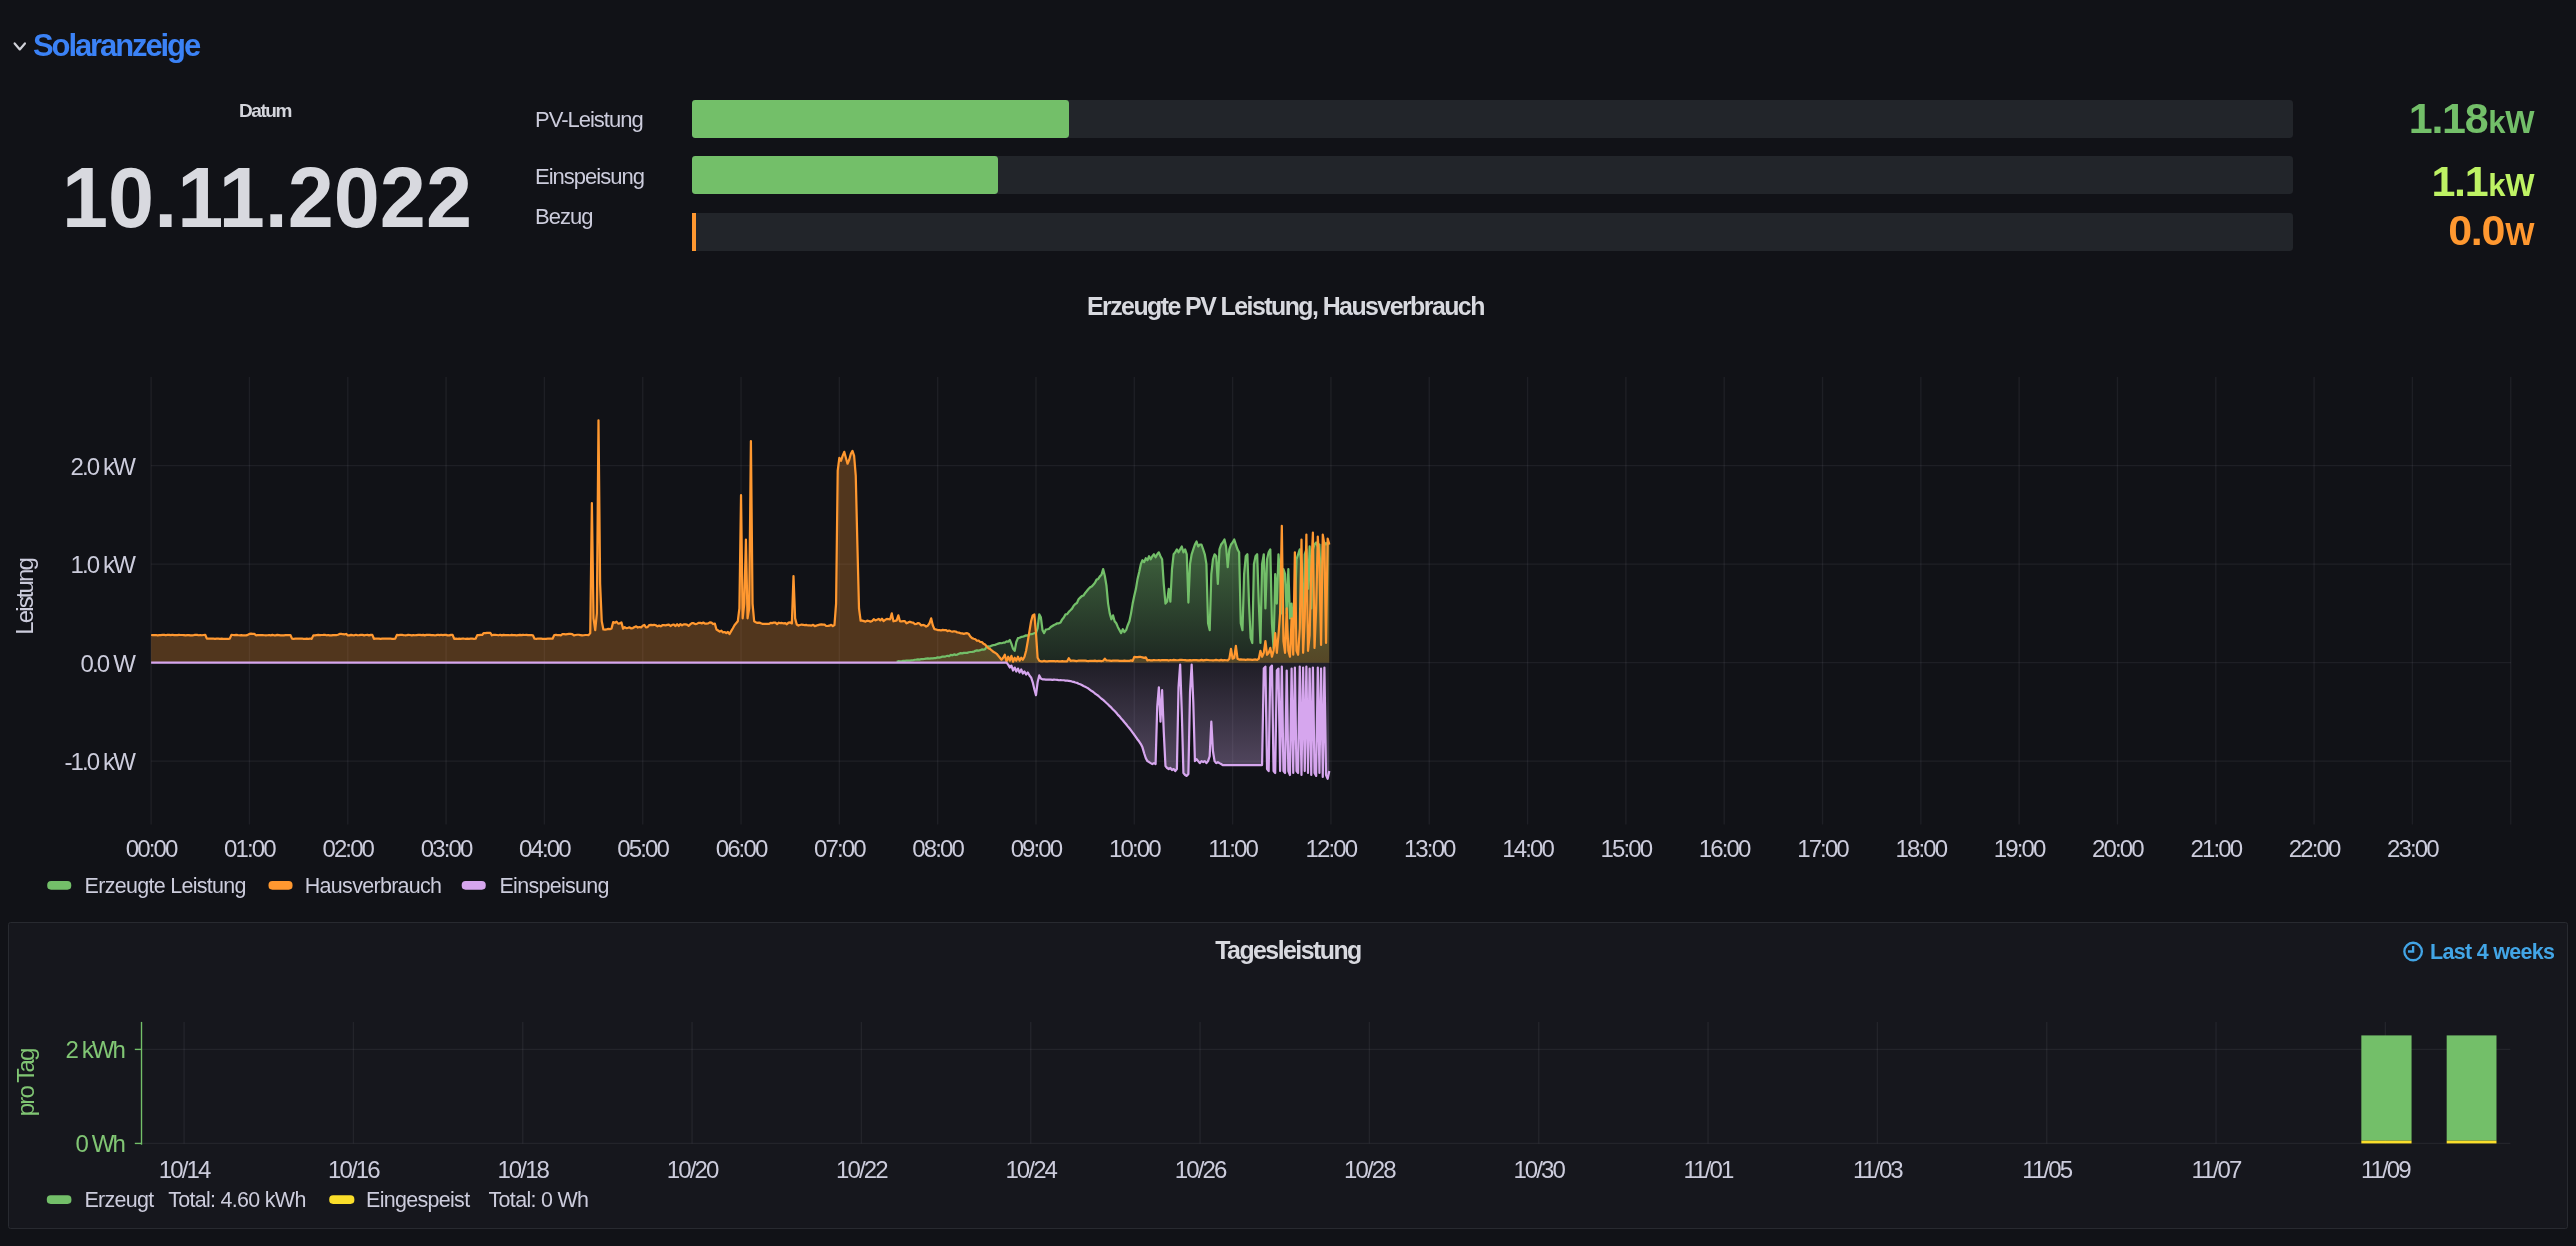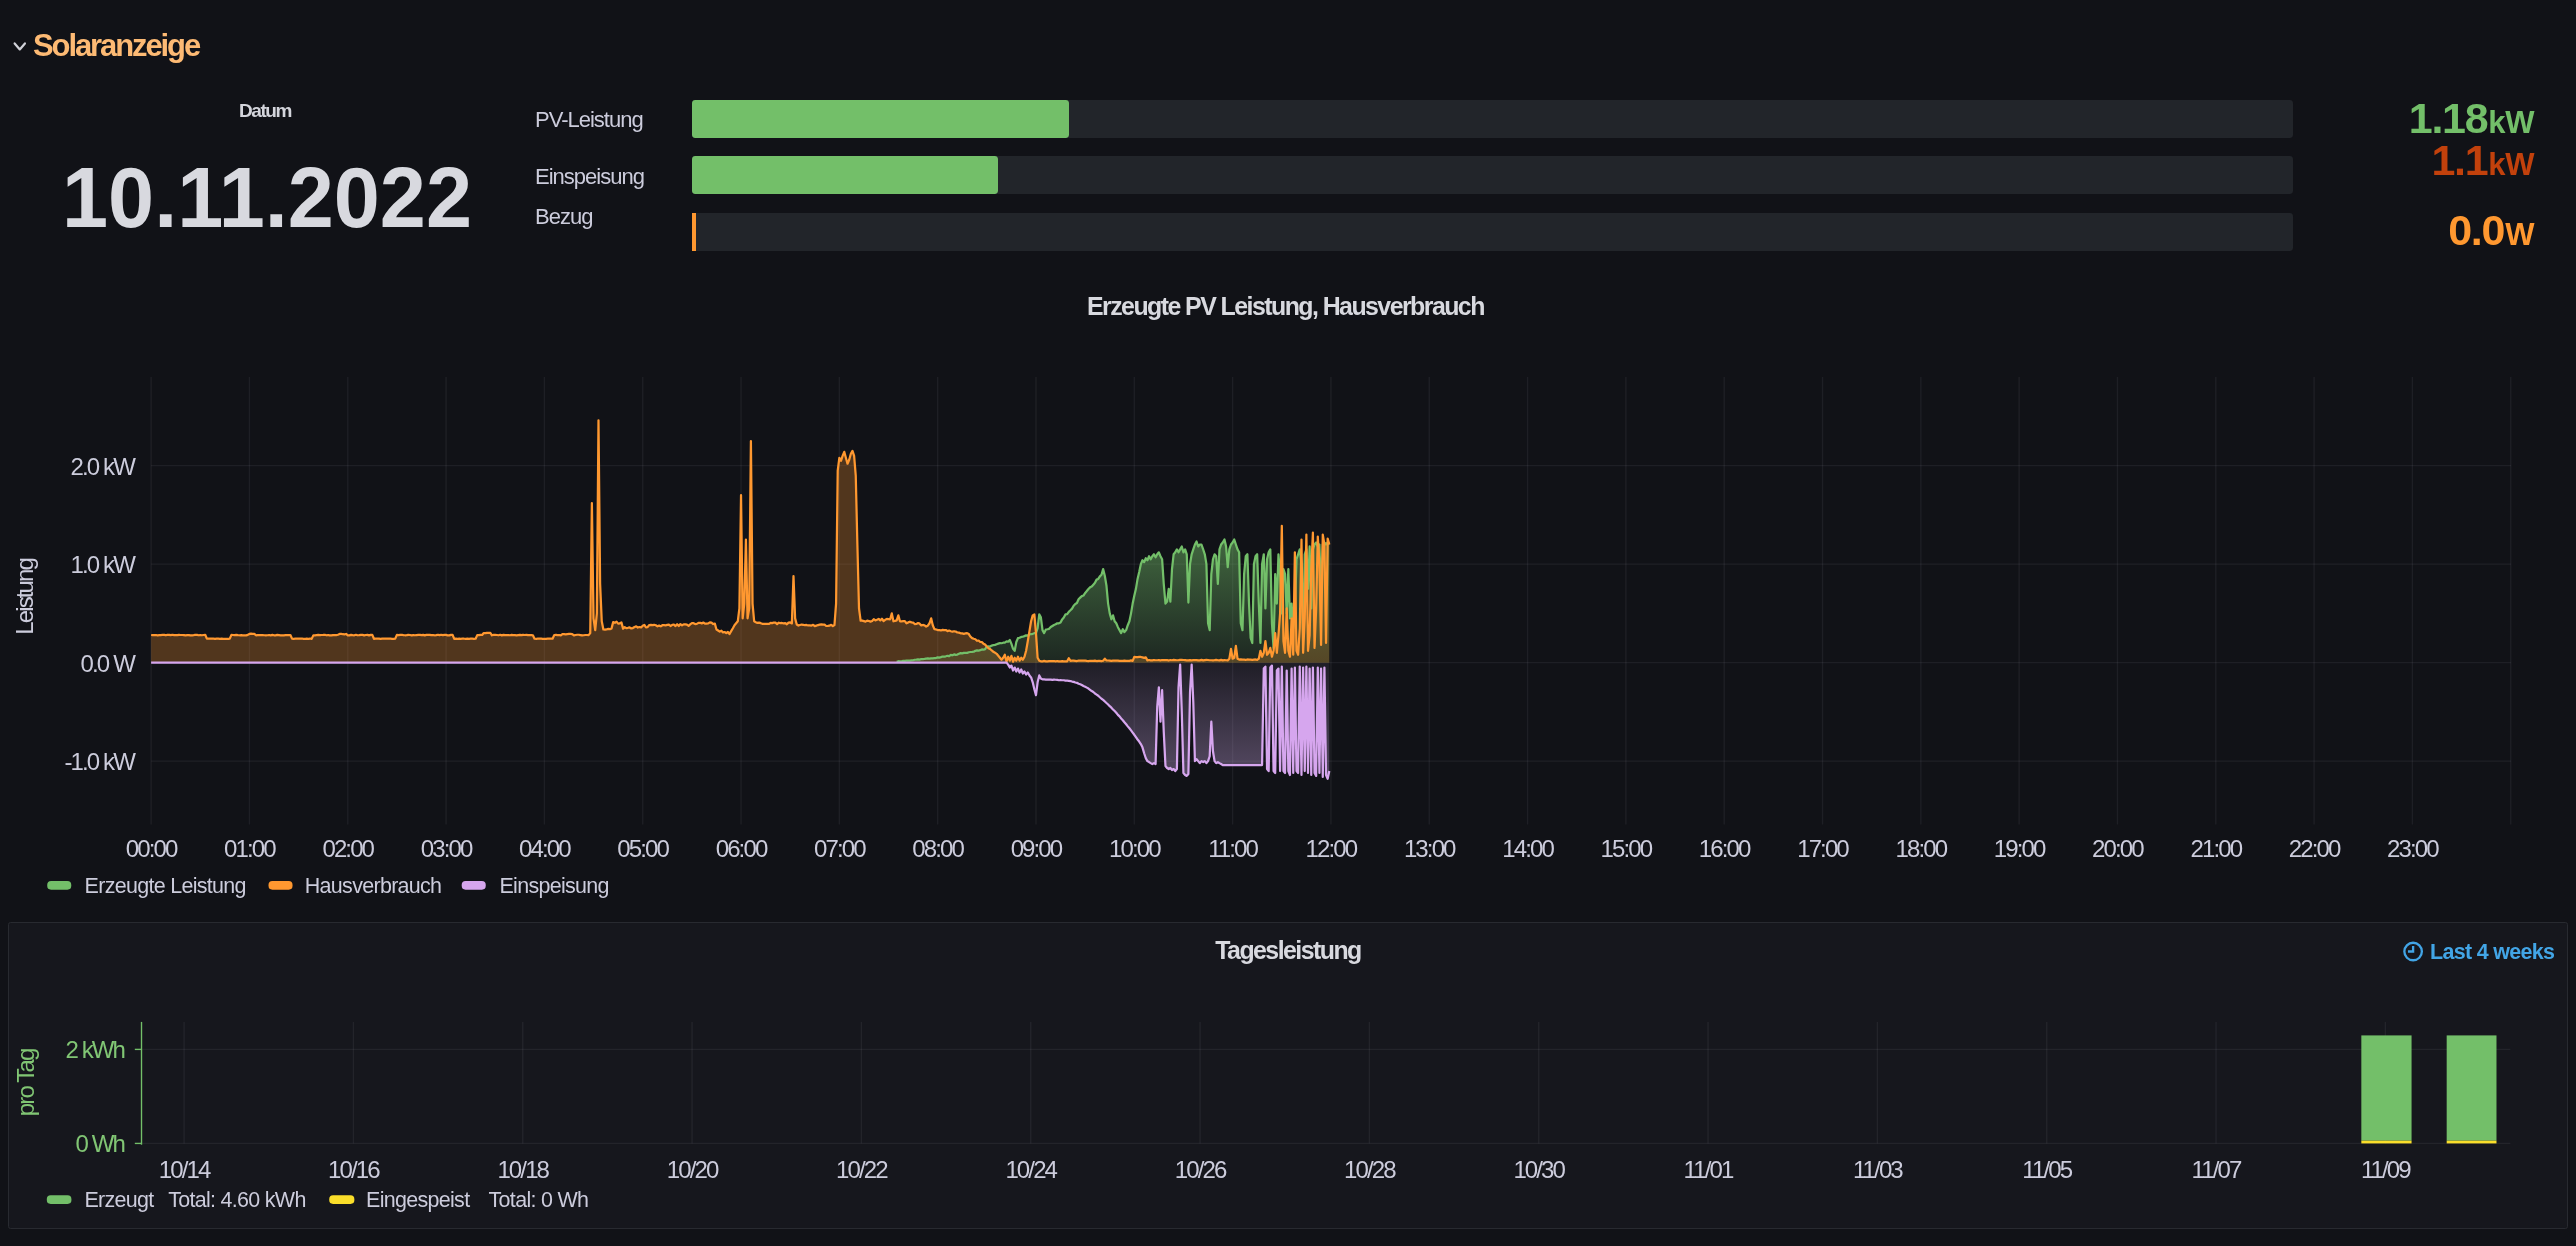--- a/index.html
+++ b/index.html
@@ -1,18 +1,18 @@
 <!DOCTYPE html>
 <html style="font-size:13.7px"><head><meta charset="utf-8">
 <style>
 *{margin:0;padding:0;box-sizing:border-box}
 html,body{width:2576px;height:1247px;background:#111217;overflow:hidden;
   font-family:"Liberation Sans",sans-serif;-webkit-font-smoothing:antialiased}
 .abs{position:absolute}
-#hdr{position:absolute;left:33px;top:28px;color:#fdba74;font-size:31px;font-weight:700;letter-spacing:-2.1px}
+#hdr{position:absolute;left:33px;top:28px;color:#3b82f6;font-size:31px;font-weight:700;letter-spacing:-2.1px}
 #chev{position:absolute;left:12px;top:40px}
 #datumlbl{position:absolute;left:136px;top:100px;width:258px;text-align:center;color:#d4d5dc;font-size:19px;font-weight:700;letter-spacing:-1.4px}
 #datumval{position:absolute;left:0px;top:148px;width:534px;text-align:center;color:#d8d9df;font-size:86px;font-weight:700;transform:scaleX(.963);transform-origin:50% 50%}
 .glabel{position:absolute;width:137px;right:1904px;text-align:left;color:#ccccdc;font-size:22px;letter-spacing:-1px}
 .track{position:absolute;left:692px;width:1601px;height:38px;background:#22252a;border-radius:3.4px}
 .fill{position:absolute;left:0;top:0;height:38px;background:#73bf69;border-radius:3.4px}
 .gval{position:absolute;right:42px;width:429px;text-align:right;font-weight:700;font-size:43px;letter-spacing:-1.3px}
 .gval .unit{font-size:31px;font-weight:700;letter-spacing:-0.4px;margin-left:1px}
 svg text{font-family:"Liberation Sans",sans-serif}
 .gl{stroke:rgba(204,204,220,0.075);stroke-width:1.6}
@@ -36,21 +36,21 @@
 <div class="track" style="top:100px">
     <div class="fill" style="width:377px"></div>
   </div>
 <div class="track" style="top:156px">
     <div class="fill" style="width:306px"></div>
   </div>
 <div class="track" style="top:213px">
     <div class="fill" style="width:3.9px;background:#ff9830;border-radius:0"></div>
   </div>
 <div class="gval" style="top:94px;color:#73bf69">1.18<span class="unit">kW</span></div>
-<div class="gval" style="top:136px;color:#c2410c">1.1<span class="unit">kW</span></div>
+<div class="gval" style="top:157px;color:#bef264">1.1<span class="unit">kW</span></div>
 <div class="gval" style="top:206px;color:#ff9830">0.0<span class="unit">W</span></div>
 
 <svg class="abs" style="left:0;top:0" width="2576" height="1247" viewBox="0 0 3000 1452">
   <defs>
     <linearGradient id="gg" x1="0" y1="625" x2="0" y2="772" gradientUnits="userSpaceOnUse">
       <stop offset="0" stop-color="#73bf69" stop-opacity="0.50"></stop>
         <stop offset="1" stop-color="#73bf69" stop-opacity="0.12"></stop>
     </linearGradient>
     <linearGradient id="pg" x1="0" y1="772" x2="0" y2="907" gradientUnits="userSpaceOnUse">
       <stop offset="0" stop-color="#c0a0d8" stop-opacity="0.08"></stop>

